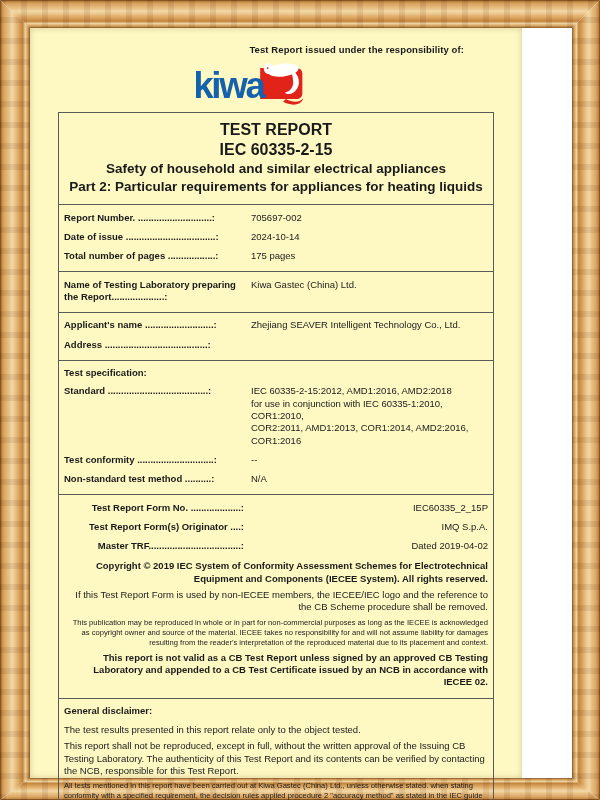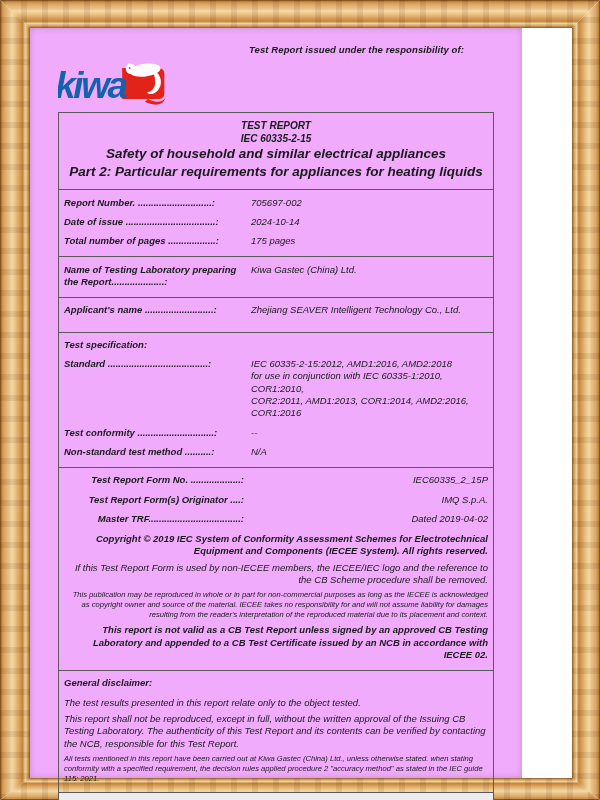--- a/index.html
+++ b/index.html
@@ -21,33 +21,33 @@
       repeating-linear-gradient(0deg,rgba(120,72,24,.12) 0 6px,rgba(255,255,255,.08) 6px 11px,rgba(0,0,0,0) 11px 21px);}
   .fr-grain-h.rev{background-image:
       linear-gradient(to top,#9a6429 0%,#7c4e1d 3%,#c98e49 6%,#dca968 16%,#e9c186 30%,#f2d9a8 40%,#e9bf82 52%,#d9a25c 64%,#c3863f 76%,#edd3a0 84%,#d39d58 93%,#8a5a28 100%),
       repeating-linear-gradient(90deg,rgba(120,72,24,.12) 0 6px,rgba(255,255,255,.08) 6px 11px,rgba(0,0,0,0) 11px 21px);}
   .fr-top{left:0;top:0;width:600px;height:28px;clip-path:polygon(0 0,600px 0,572px 28px,30px 28px);}
   .fr-bottom{left:0;bottom:0;width:600px;height:22px;clip-path:polygon(30px 0,572px 0,600px 22px,0 22px);}
   .fr-left{left:0;top:0;width:30px;height:800px;clip-path:polygon(0 0,30px 28px,30px 778px,0 800px);}
   .fr-right{right:0;top:0;width:28px;height:800px;clip-path:polygon(28px 0,28px 800px,0 778px,0 28px);}
 
   
-  .page{position:absolute;left:30px;top:28px;width:492px;height:750px;background:#f0abfc;
-        box-shadow:inset 0 0 6px rgba(90,60,20,.25);font-style:italic;}
+  .page{position:absolute;left:30px;top:28px;width:492px;height:750px;background:#fef9c3;
+        box-shadow:inset 0 0 6px rgba(90,60,20,.25);}
   .doc{position:absolute;inset:0;padding:12px 28px 0 28px;color:#1a1a1a;}
 
   .resp-line{font-size:9.5px;font-weight:bold;text-align:right;padding-right:30px;margin-top:4px;letter-spacing:.1px;}
-  .logo-wrap{display:flex;justify-content:flex-start;padding-right:50px;margin-top:5px;margin-bottom:5px;}
+  .logo-wrap{display:flex;justify-content:center;padding-right:50px;margin-top:5px;margin-bottom:5px;}
 
   
   .tbl{border:1.5px solid #5a5a5a;font-size:9.5px;line-height:1.3;}
   .sec{padding:3px 5px 5px 5px;}
   .sec + .sec{border-top:1.5px solid #5a5a5a;}
   .sec-title{text-align:center;padding:7px 4px 9px 4px;}
-  .t-a{font-weight:700;font-size:10px;line-height:1.25;}
+  .t-a{font-weight:700;font-size:16px;line-height:1.25;}
   .t-b{font-weight:700;font-size:13.5px;line-height:1.3;}
   .row{display:flex;align-items:flex-start;padding:3.5px 0;}
   .lbl{width:180px;flex-shrink:0;font-weight:bold;overflow:hidden;max-height:26px;}
   .val{flex:1;padding-left:7px;white-space:pre-line;}
   .hdg{font-weight:bold;padding:3px 0;}
   .para{margin:4px 0;}
   .p-bold{font-weight:bold;}
   .p-small{font-size:7.6px;line-height:1.32;margin:3px 0;}
   .strip{height:9px;background:#ececec;border-top:1.5px solid #5a5a5a;}
 
@@ -112,20 +112,21 @@
                 <div class="lbl">Name of Testing Laboratory preparing the Report....................:</div>
                 <div class="val">Kiwa Gastec (China) Ltd.</div>
               </div>
             </div>
             <div class="sec" style="border-top: 1.5px solid rgb(90, 90, 90);">
               <div class="row">
                 <div class="lbl">Applicant's name ..........................:</div>
                 <div class="val">Zhejiang SEAVER Intelligent Technology Co., Ltd.</div>
               </div>
               <div class="row">
+                <div class="lbl">Address .......................................:</div>
               </div>
             </div>
             <div class="sec" style="border-top: 1.5px solid rgb(90, 90, 90);">
               <div class="hdg">Test specification:</div>
               <div class="row">
                 <div class="lbl">Standard ......................................:</div>
                 <div class="val">IEC 60335-2-15:2012, AMD1:2016, AMD2:2018
 for use in conjunction with IEC 60335-1:2010, COR1:2010,
 COR2:2011, AMD1:2013, COR1:2014, AMD2:2016, COR1:2016</div>
               </div>

